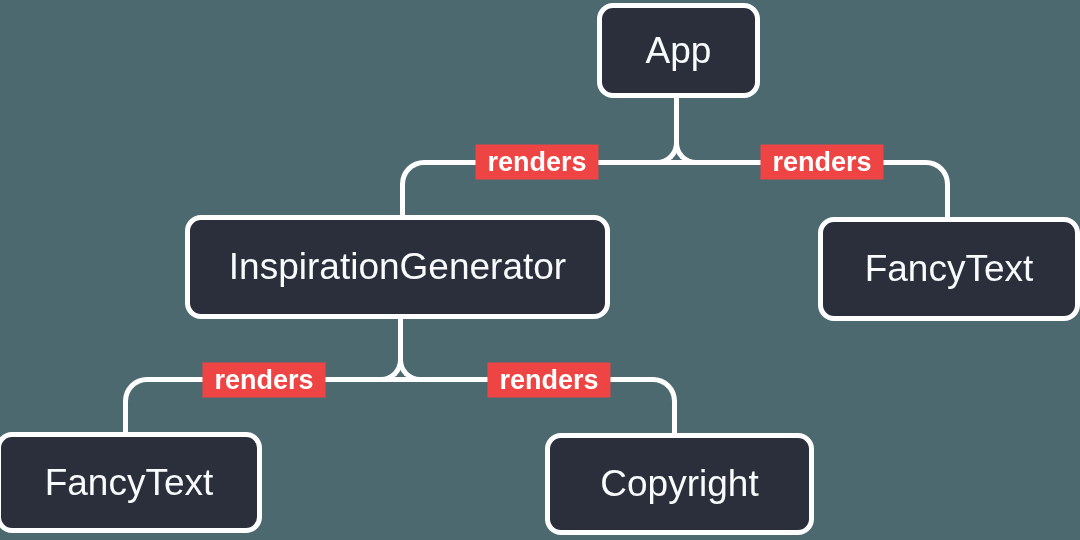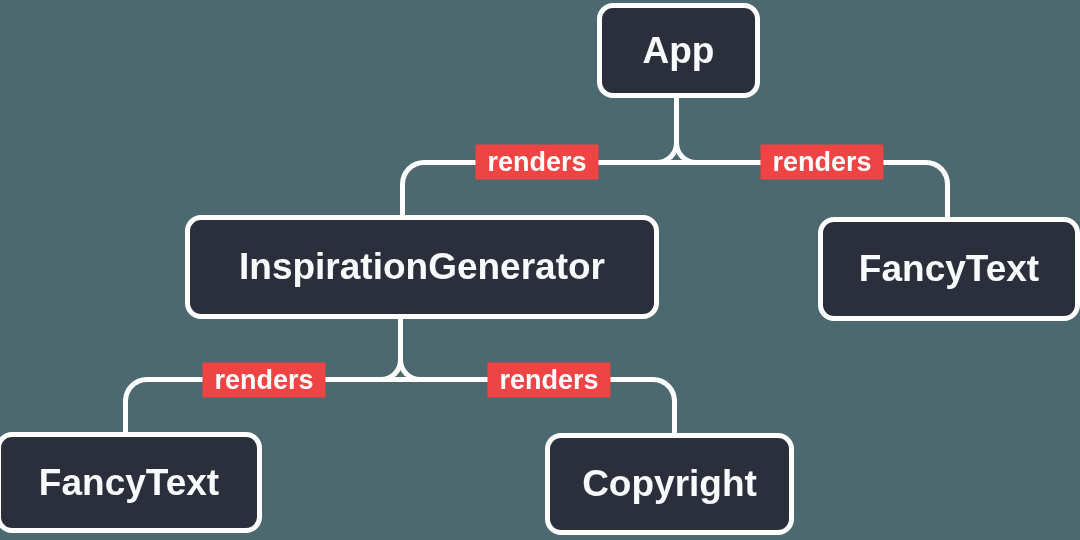--- a/index.html
+++ b/index.html
@@ -16,21 +16,21 @@
     background:#2A2F3B;
     border:5px solid #FFFFFF;
     border-radius:16px;
     box-sizing:border-box;
     display:flex; align-items:center; justify-content:center;
     z-index:3;
   }
   .node-label {
     color:#F8FAFB;
     font-size:37px;
-    font-weight:700;
+    font-weight:400;
     white-space:nowrap;
   }
 
   .seg { position:absolute; box-sizing:border-box; z-index:1; }
   .h-line { background:#FFFFFF; height:5px; }
   .stem   { background:#FFFFFF; width:5px; }
   .y-left  { border-right:5px solid #fff; border-bottom:5px solid #fff; border-bottom-right-radius:22px; }
   .y-right { border-left:5px solid #fff;  border-bottom:5px solid #fff; border-bottom-left-radius:22px; }
   .elbow-left  { border-top:5px solid #fff; border-left:5px solid #fff;  border-top-left-radius:24px; }
   .elbow-right { border-top:5px solid #fff; border-right:5px solid #fff; border-top-right-radius:24px; }
@@ -83,29 +83,29 @@
 
   <div>
     <div class="seg elbow-right" style="left:600px; top:377px; width:77px; height:60px;"></div>
     <span class="edge-label" style="left:549px; top:380px;">renders</span>
   </div>
 
   <div class="node" style="left:597px; top:3px; width:163px; height:95px;">
     <span class="node-label">App</span>
   </div>
 
-  <div class="node" style="left:185px; top:215px; width:474px; height:104px;">
+  <div class="node" style="left:185px; top:215px; width:425px; height:104px;">
     <span class="node-label">InspirationGenerator</span>
   </div>
 
   <div class="node" style="left:818px; top:217px; width:262px; height:104px;">
     <span class="node-label">FancyText</span>
   </div>
 
   <div class="node" style="left:-4px; top:432px; width:266px; height:101px;">
     <span class="node-label">FancyText</span>
   </div>
 
-  <div class="node" style="left:545px; top:433px; width:249px; height:102px;">
+  <div class="node" style="left:545px; top:433px; width:269px; height:102px;">
     <span class="node-label">Copyright</span>
   </div>
 
 </div>
 
 </body></html>

